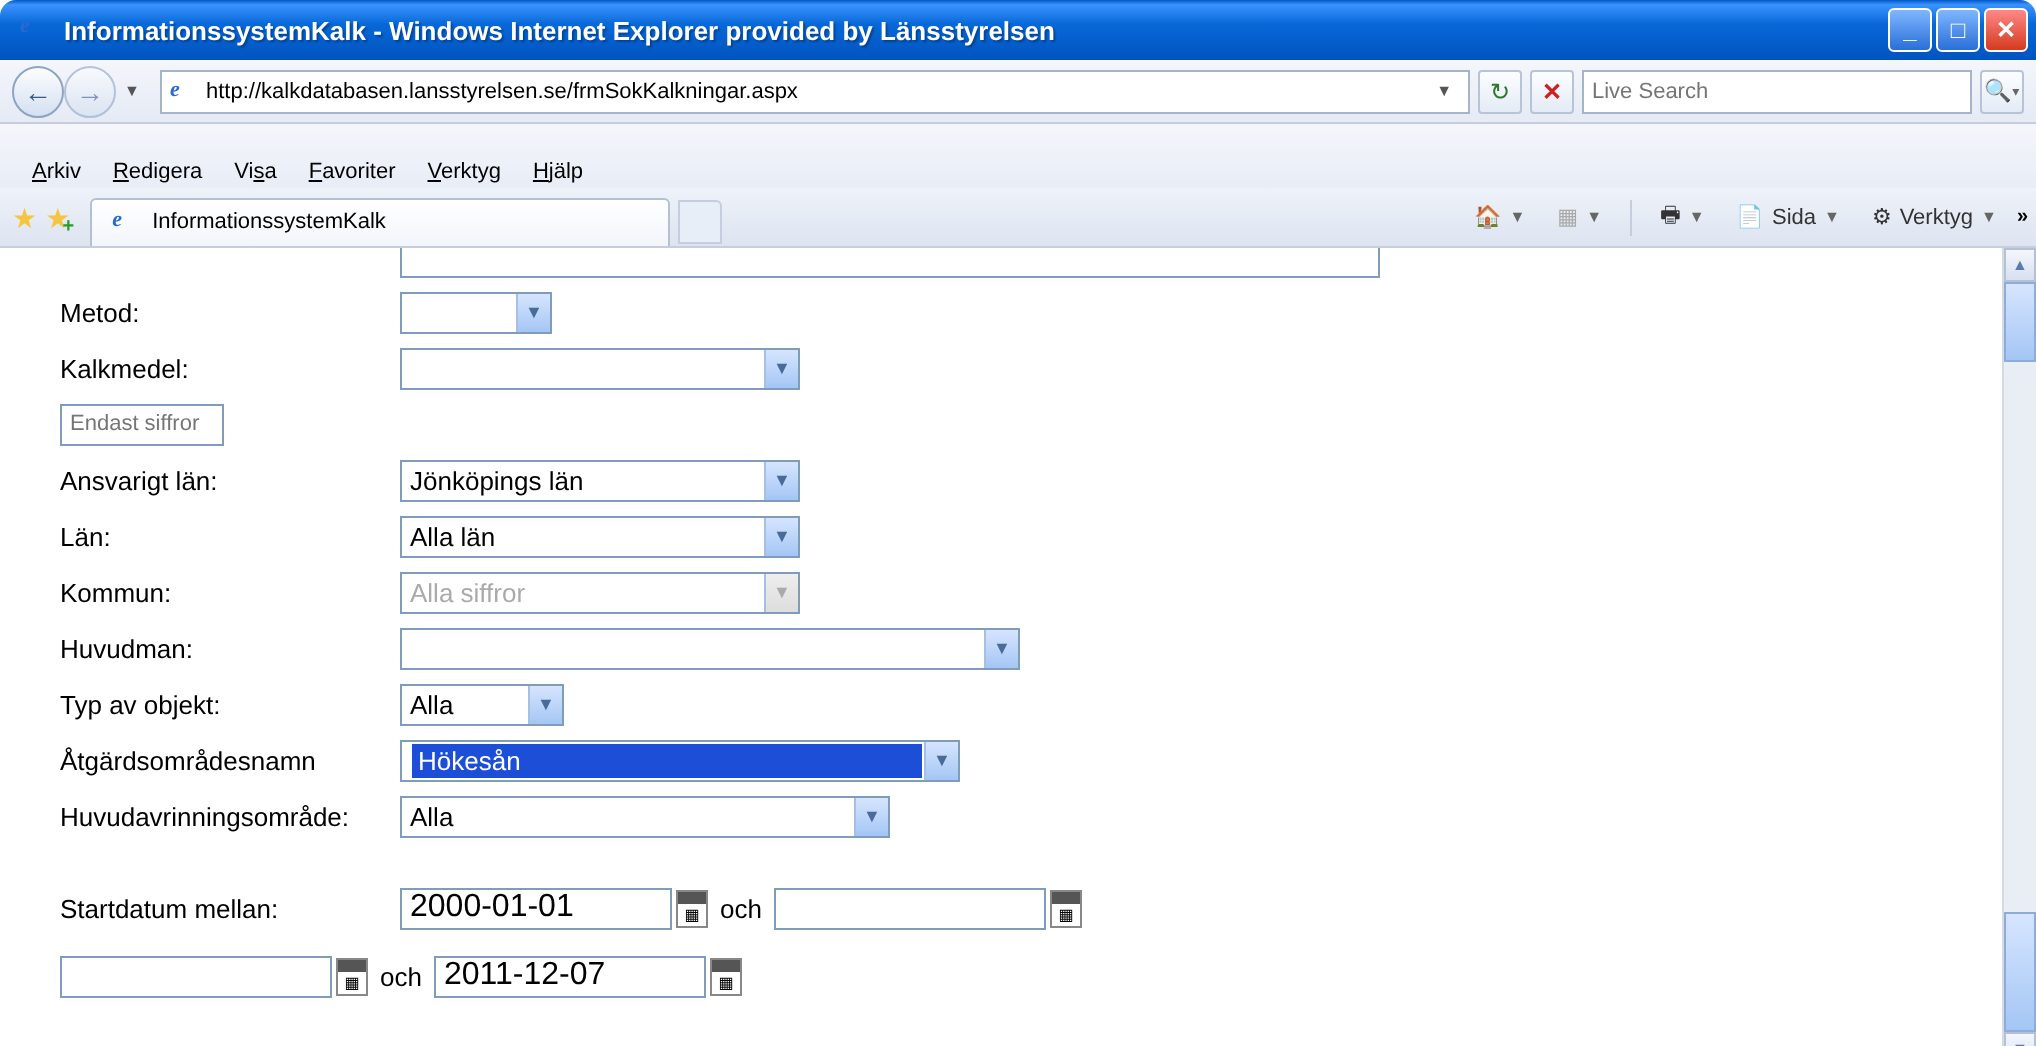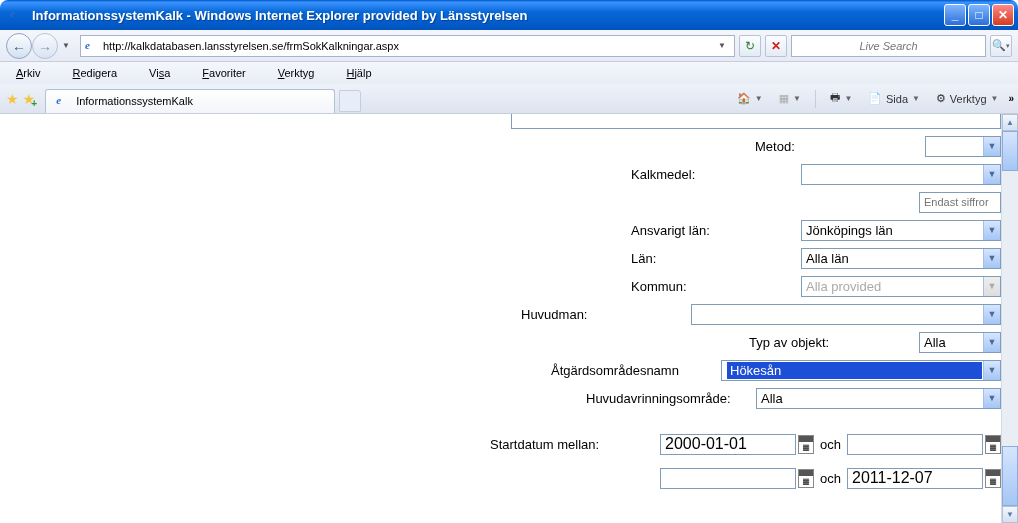--- a/index.html
+++ b/index.html
@@ -21,46 +21,46 @@
 .nav-arrow.fwd { opacity: 0.6; }
 .nav-dd { width: 14px; color: #555; font-size: 8px; }
 .url-bar { flex: 1; display: flex; align-items: center; background: #fff; border: 1px solid #a7b4c8; height: 22px; padding: 0 4px; }
 .url-bar .ie-small { width: 14px; height: 14px; margin-right: 4px; }
 .url-bar input { border: none; outline: none; flex: 1; font-size: 11px; }
 .url-dd { color: #555; font-size: 8px; padding: 0 4px; }
 .nav-icon { width: 22px; height: 22px; border: 1px solid #b8c4d6; background: linear-gradient(to bottom, #fcfdff, #e4ebf6); display: flex; align-items: center; justify-content: center; font-size: 12px; border-radius: 2px; }
 .nav-icon.refresh { color: #2a7a2a; }
 .nav-icon.stop { color: #c22; font-weight: bold; }
 .search-box { width: 195px; display: flex; align-items: center; background: #fff; border: 1px solid #a7b4c8; height: 22px; padding: 0 4px; }
-.search-box input { border: none; outline: none; flex: 1; font-size: 11px; font-style: italic; color: #888; text-align: center; }
+.search-box input { border: none; outline: none; flex: 1; font-size: 11px; color: #888; }
 .search-go { width: 22px; height: 22px; border: 1px solid #b8c4d6; background: linear-gradient(to bottom, #fcfdff, #e4ebf6); display: flex; align-items: center; justify-content: center; color: #3a6db0; border-radius: 2px; }
 
 
-.menubar { background: linear-gradient(to bottom, #f4f6fb, #e8edf6); height: 22px; display: flex; align-items: center; padding: 0 8px; gap: 16px; }
+.menubar { background: linear-gradient(to bottom, #f4f6fb, #e8edf6); height: 22px; display: flex; align-items: flex-start; padding: 16px 8px; gap: 0; }
 .menu-item { padding: 2px 8px; cursor: default; }
 .menu-item u { text-decoration: underline; }
 
 
 .tabrow { background: linear-gradient(to bottom, #eef2f9, #dde4f0); height: 30px; display: flex; align-items: center; padding: 0 6px; border-bottom: 1px solid #c6cddc; gap: 4px; }
 .fav-star { color: #f5c542; font-size: 14px; }
 .add-fav { color: #f5c542; font-size: 14px; position: relative; }
 .add-fav .plus { position: absolute; right: -2px; bottom: -2px; color: #2a9a2a; font-size: 10px; font-weight: bold; }
 .tab { background: linear-gradient(to bottom, #fff, #f2f5fb); border: 1px solid #b4c0d4; border-bottom: none; height: 24px; display: flex; align-items: center; padding: 0 10px; gap: 6px; border-top-left-radius: 3px; border-top-right-radius: 3px; margin-top: 4px; width: 290px; margin-left: 6px; }
 .tab .ie-small { width: 14px; height: 14px; }
 .newtab { width: 22px; height: 22px; border: 1px solid #c4cee0; background: #e8eef8; margin-top: 4px; border-top-right-radius: 3px; }
 .tool-spacer { flex: 1; }
 .tool-btn { display: flex; align-items: center; gap: 4px; padding: 2px 6px; color: #333; font-size: 11px; }
 .tool-btn .dd { font-size: 8px; color: #666; }
 .tool-sep { width: 1px; height: 18px; background: #c6cddc; margin: 0 4px; }
 .chevrons { font-size: 10px; letter-spacing: -2px; font-weight: bold; }
 
 
 .content-wrap { display: flex; height: calc(523px - 30px - 32px - 22px - 30px); background: #fff; }
 .content { flex: 1; padding: 4px 0 0 30px; overflow: hidden; }
-.form-row { display: flex; align-items: center; height: 28px; font-size: 13px; color: #000; justify-content: flex-end; }
+.form-row { display: flex; align-items: center; height: 28px; font-size: 13px; color: #000; }
 .form-row .lbl { width: 170px; }
 .form-row.gap-top { margin-top: 18px; }
 
 .select { display: flex; align-items: center; background: #fff; border: 1px solid #7f9db9; height: 21px; padding: 0 0 0 4px; }
 .select .sv { flex: 1; white-space: nowrap; overflow: hidden; }
 .select .sd { width: 17px; height: 19px; background: linear-gradient(to bottom, #d6e5ff, #a4c6f4); border-left: 1px solid #a7bfe0; display: flex; align-items: center; justify-content: center; color: #4a6a9a; font-size: 9px; }
 .select.disabled { color: #aaa; }
 .select.disabled .sd { background: linear-gradient(to bottom, #eee, #ddd); color: #aaa; }
 .select.highlighted .sv { background: #1d4ed8; color: #fff; margin: 1px; padding: 1px 3px; }
 
@@ -202,21 +202,21 @@
     <span class="lbl">Län:</span>
     <div class="select w200">
           <span class="sv">Alla län</span>
           <span class="sd">▼</span>
         </div>
   </div>
 
   <div class="form-row">
     <span class="lbl">Kommun:</span>
     <div class="select disabled w200">
-          <span class="sv">Alla provided</span>
+          <span class="sv">Alla siffror</span>
           <span class="sd">▼</span>
         </div>
   </div>
 
   <div class="form-row">
     <span class="lbl">Huvudman:</span>
     <div class="select w310">
           <span class="sv"></span>
           <span class="sd">▼</span>
         </div>

